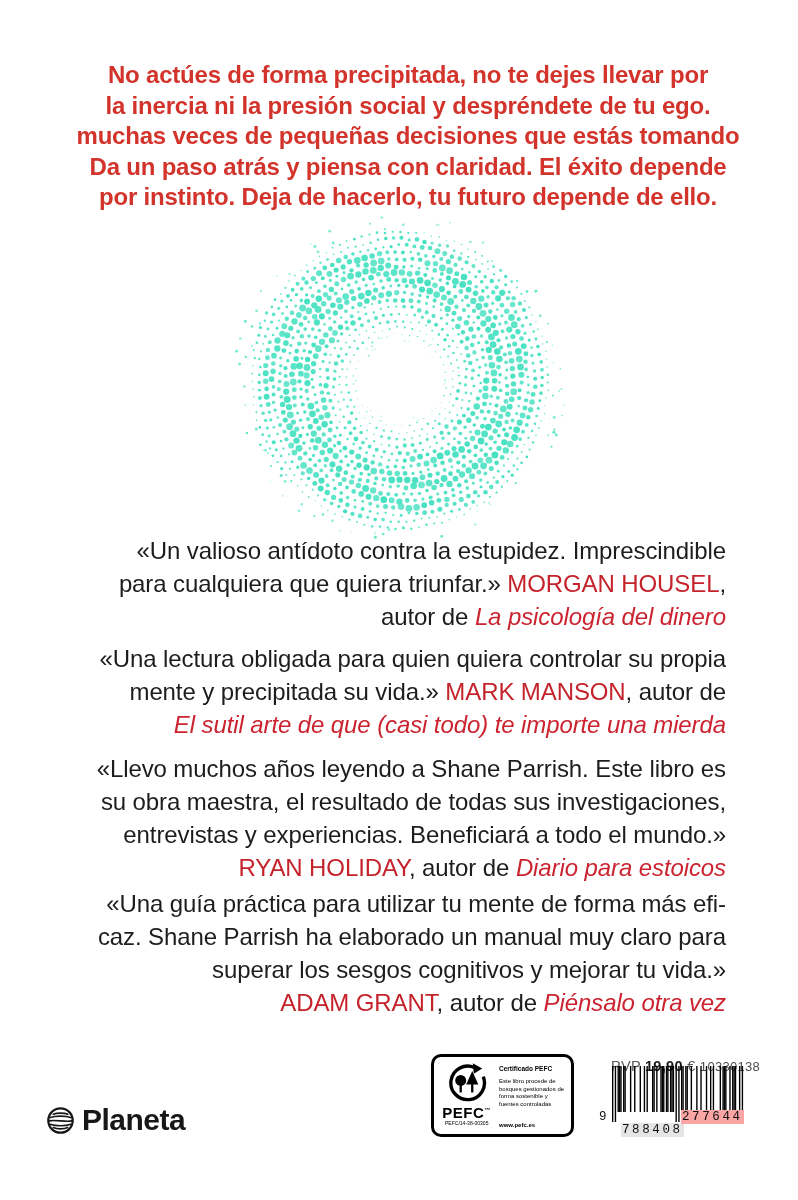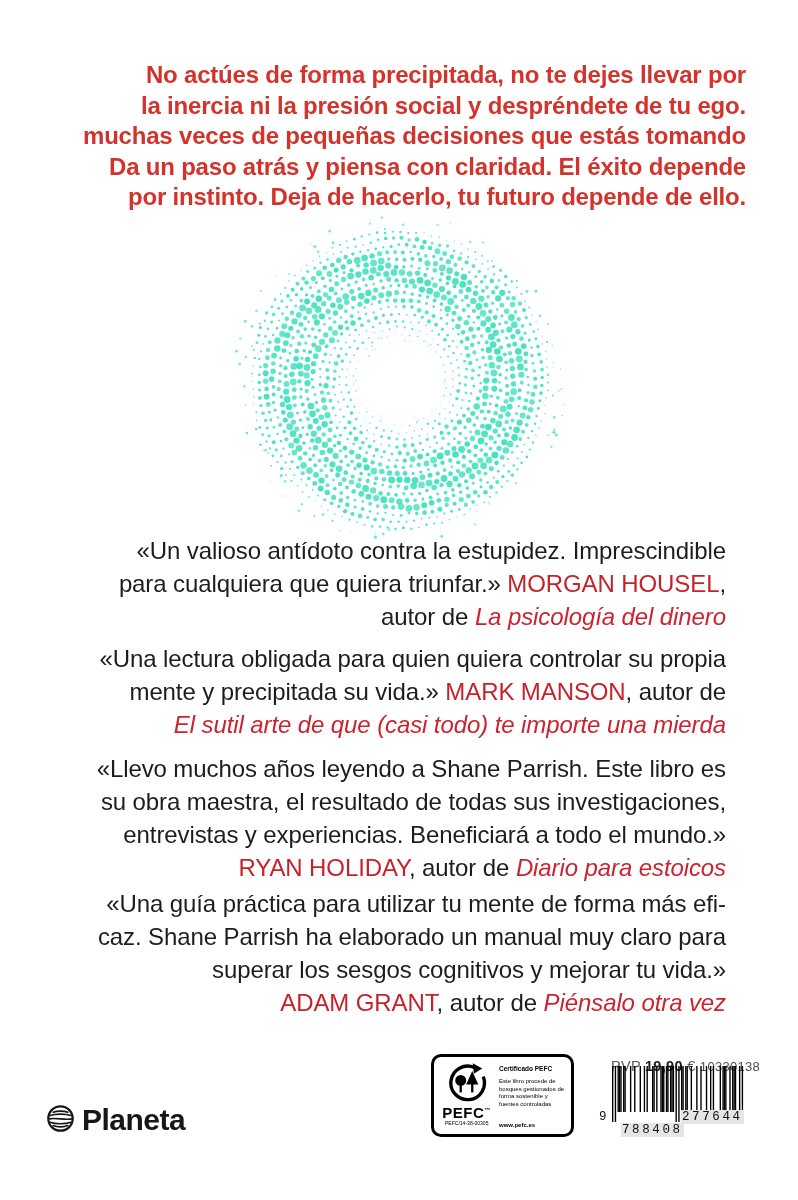--- a/index.html
+++ b/index.html
@@ -5,42 +5,42 @@
   html,body{margin:0;padding:0;background:#ffffff;}
   .page{
     position:relative;
     width:798px;height:1200px;
     background:#ffffff;
     overflow:hidden;
     font-family:"Liberation Sans","DejaVu Sans",sans-serif;
   }
   
   .intro{
-    position:absolute;top:60px;left:28px;width:718px;
-    text-align:right;
+    position:absolute;top:60px;left:49px;width:718px;
+    text-align:center;
     font-size:24px;font-weight:bold;line-height:30.5px;
     letter-spacing:-0.2px;
     color:var(--red-intro,#d2342c);
   }
   
   .spiral-svg{position:absolute;left:205px;top:203px;width:392px;height:356px;}
   
   .quotes{position:absolute;left:0;top:0;width:798px;height:0;}
   .quote{
     position:absolute;left:48px;width:678px;
     text-align:right;
     font-size:24px;line-height:33px;
     color:var(--ink,#1d1d1b);
     letter-spacing:-0.1px;
   }
   .seg-b{color:var(--ink,#1d1d1b);}
   .seg-n{color:var(--red-name,#c5232c);}
   .seg-t{color:var(--red-title,#cb2430);font-style:italic;}
   
-  .planeta{position:absolute;left:45px;top:1103px;display:flex;align-items:flex-start;gap:6px;}
+  .planeta{position:absolute;left:45px;top:1103px;display:flex;align-items:center;gap:6px;}
   .planeta-word{font-size:30px;font-weight:600;color:#171717;letter-spacing:-0.5px;}
   
   .pefc-box{
     position:absolute;left:431px;top:1054px;width:143px;height:83px;
     border:3px solid #000;border-radius:10px;box-sizing:border-box;
     display:flex;padding:5px 6px 4px 8px;gap:8px;background:#fff;
   }
   .pefc-left{width:52px;display:flex;flex-direction:column;align-items:center;}
   .pefc-word{font-size:15px;font-weight:bold;color:#000;letter-spacing:0.5px;line-height:14px;margin-top:-1px;}
   .pefc-tm{font-size:6px;vertical-align:super;}
@@ -54,21 +54,21 @@
     position:absolute;left:611px;top:1046px;width:160px;
     font-size:14.5px;color:#58595b;letter-spacing:0.3px;white-space:nowrap;margin-top:12px;
   }
   .pvp-amount{font-weight:bold;color:#1a1a1a;}
   .pvp-code{font-size:13px;color:#4d4d4f;}
   .barcode-wrap{position:absolute;left:612px;top:1066px;width:132px;height:76px;}
   .barcode-svg{position:absolute;left:0;top:0;}
   .bc-digit{position:absolute;font-size:12.5px;color:#111;font-family:"Liberation Mono","DejaVu Sans Mono",monospace;}
   .bc-left{left:-13px;top:44px;}
   .bc-g1{left:9px;top:44px;letter-spacing:2.6px;background:#e5e5e5;padding:0 1px;margin-top:13px;}
-  .bc-g2{left:69px;top:44px;letter-spacing:2.6px;background:#e5e5e5;padding:0 1px;}
+  .bc-g2{left:69px;top:44px;letter-spacing:2.6px;background:#fca5a5;padding:0 1px;}
 </style>
 </head>
 <body>
 
 <div class="page">
 
   <div class="intro">
       <div class="intro-line">No actúes de forma precipitada, no te dejes llevar por</div>
       <div class="intro-line">la inercia ni la presión social y despréndete de tu ego.</div>
       <div class="intro-line">muchas veces de pequeñas decisiones que estás tomando</div>

